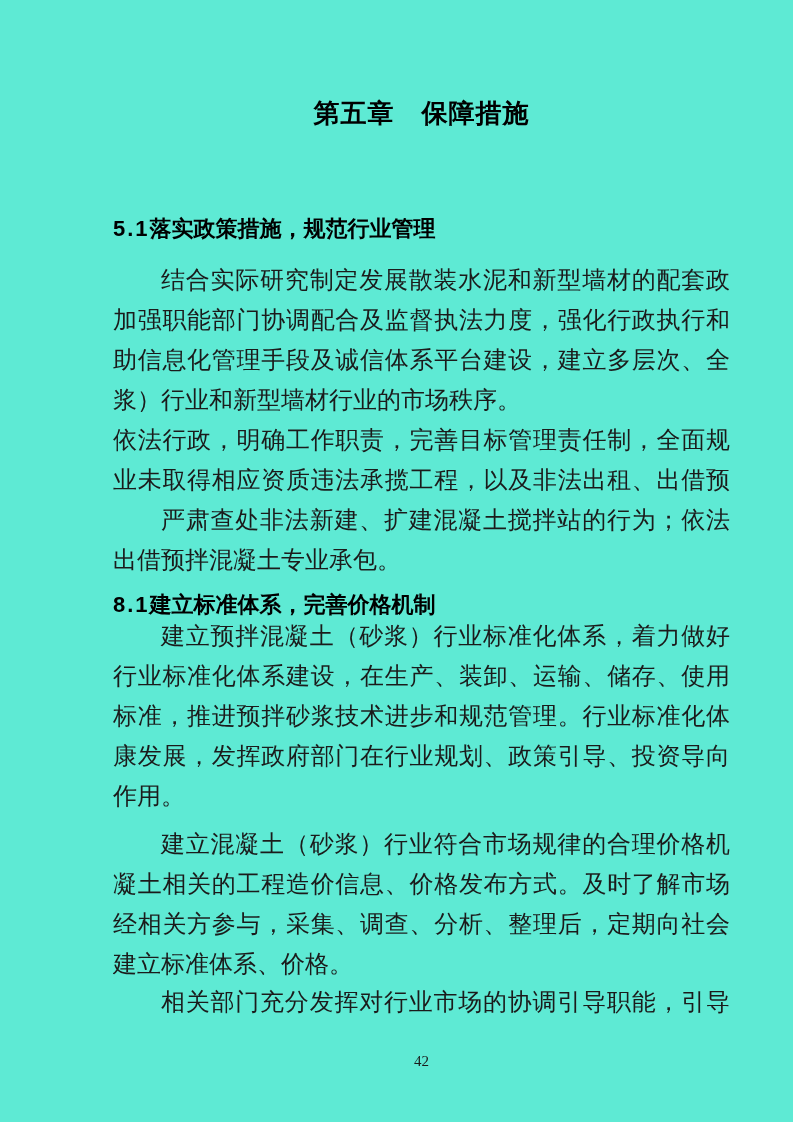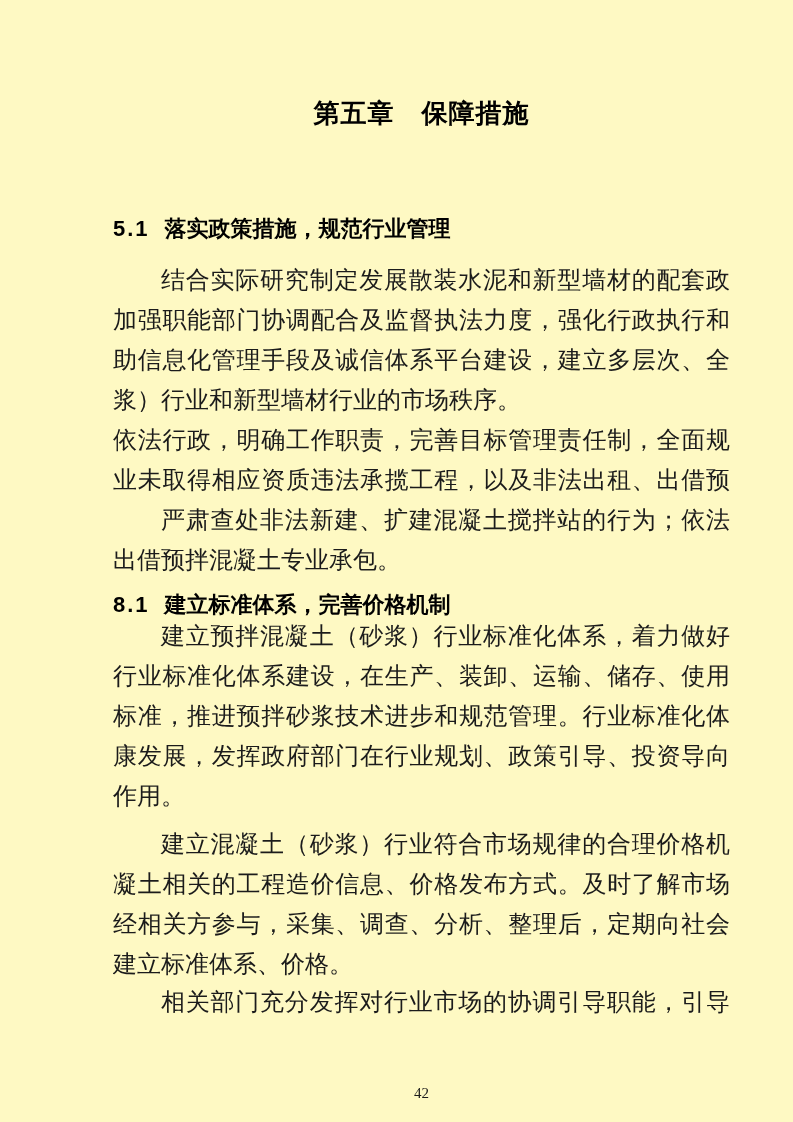--- a/index.html
+++ b/index.html
@@ -1,19 +1,19 @@
 <!DOCTYPE html>
 <html><head>
 <meta charset="utf-8">
 <style>
   html,body{margin:0;padding:0;background:#e8e8e8;}
   .page{
     position:relative;
     width:793px;height:1122px;
-    background:#fef9c3;
+    background:#5eead4;
     margin:0 auto;
     overflow:hidden;
     font-family:"Liberation Serif","DejaVu Serif",serif;
     color:#1b1b1b;
   }
   .chapter-title{
     position:absolute;left:113px;top:96px;width:617px;
     margin:0;
     text-align:center;
     font-family:"Liberation Sans","DejaVu Sans",sans-serif;
@@ -25,21 +25,21 @@
   .section-heading{
     position:absolute;left:113px;width:617px;
     font-family:"Liberation Sans","DejaVu Sans",sans-serif;
     font-weight:bold;
     font-size:22px;line-height:30px;
     color:#000;
     white-space:nowrap;
   }
   #heading-5-1{top:214px;}
   #heading-5-2{top:590px;}
-  .sec-num{letter-spacing:2px;margin-right:15px;text-align:center;}
+  .sec-num{letter-spacing:2px;text-align:center;}
   .para{
     position:absolute;left:113px;width:617px;
     font-size:24px;line-height:40px;
     color:#1b1b1b;
   }
   #para-1{top:260px;}
   #para-2{top:460px;}
   #para-3{top:616px;}
   #para-4{top:824px;}
   #para-5{top:982px;}
@@ -49,21 +49,20 @@
     height:40px;
     overflow:hidden;
   }
   .line-first{text-indent:2em;}
   .line-last{text-align-last:left;}
   .page-number{
     position:absolute;left:113px;top:1050px;width:617px;
     text-align:center;
     font-size:15px;line-height:22px;
     color:#1b1b1b;
-    margin-top:32px;
   }
 </style>
 </head>
 <body>
 
 <div class="page">
 
   <h1 class="chapter-title">第五章　保障措施</h1>
 
   <div class="section-heading" id="heading-5-1">

